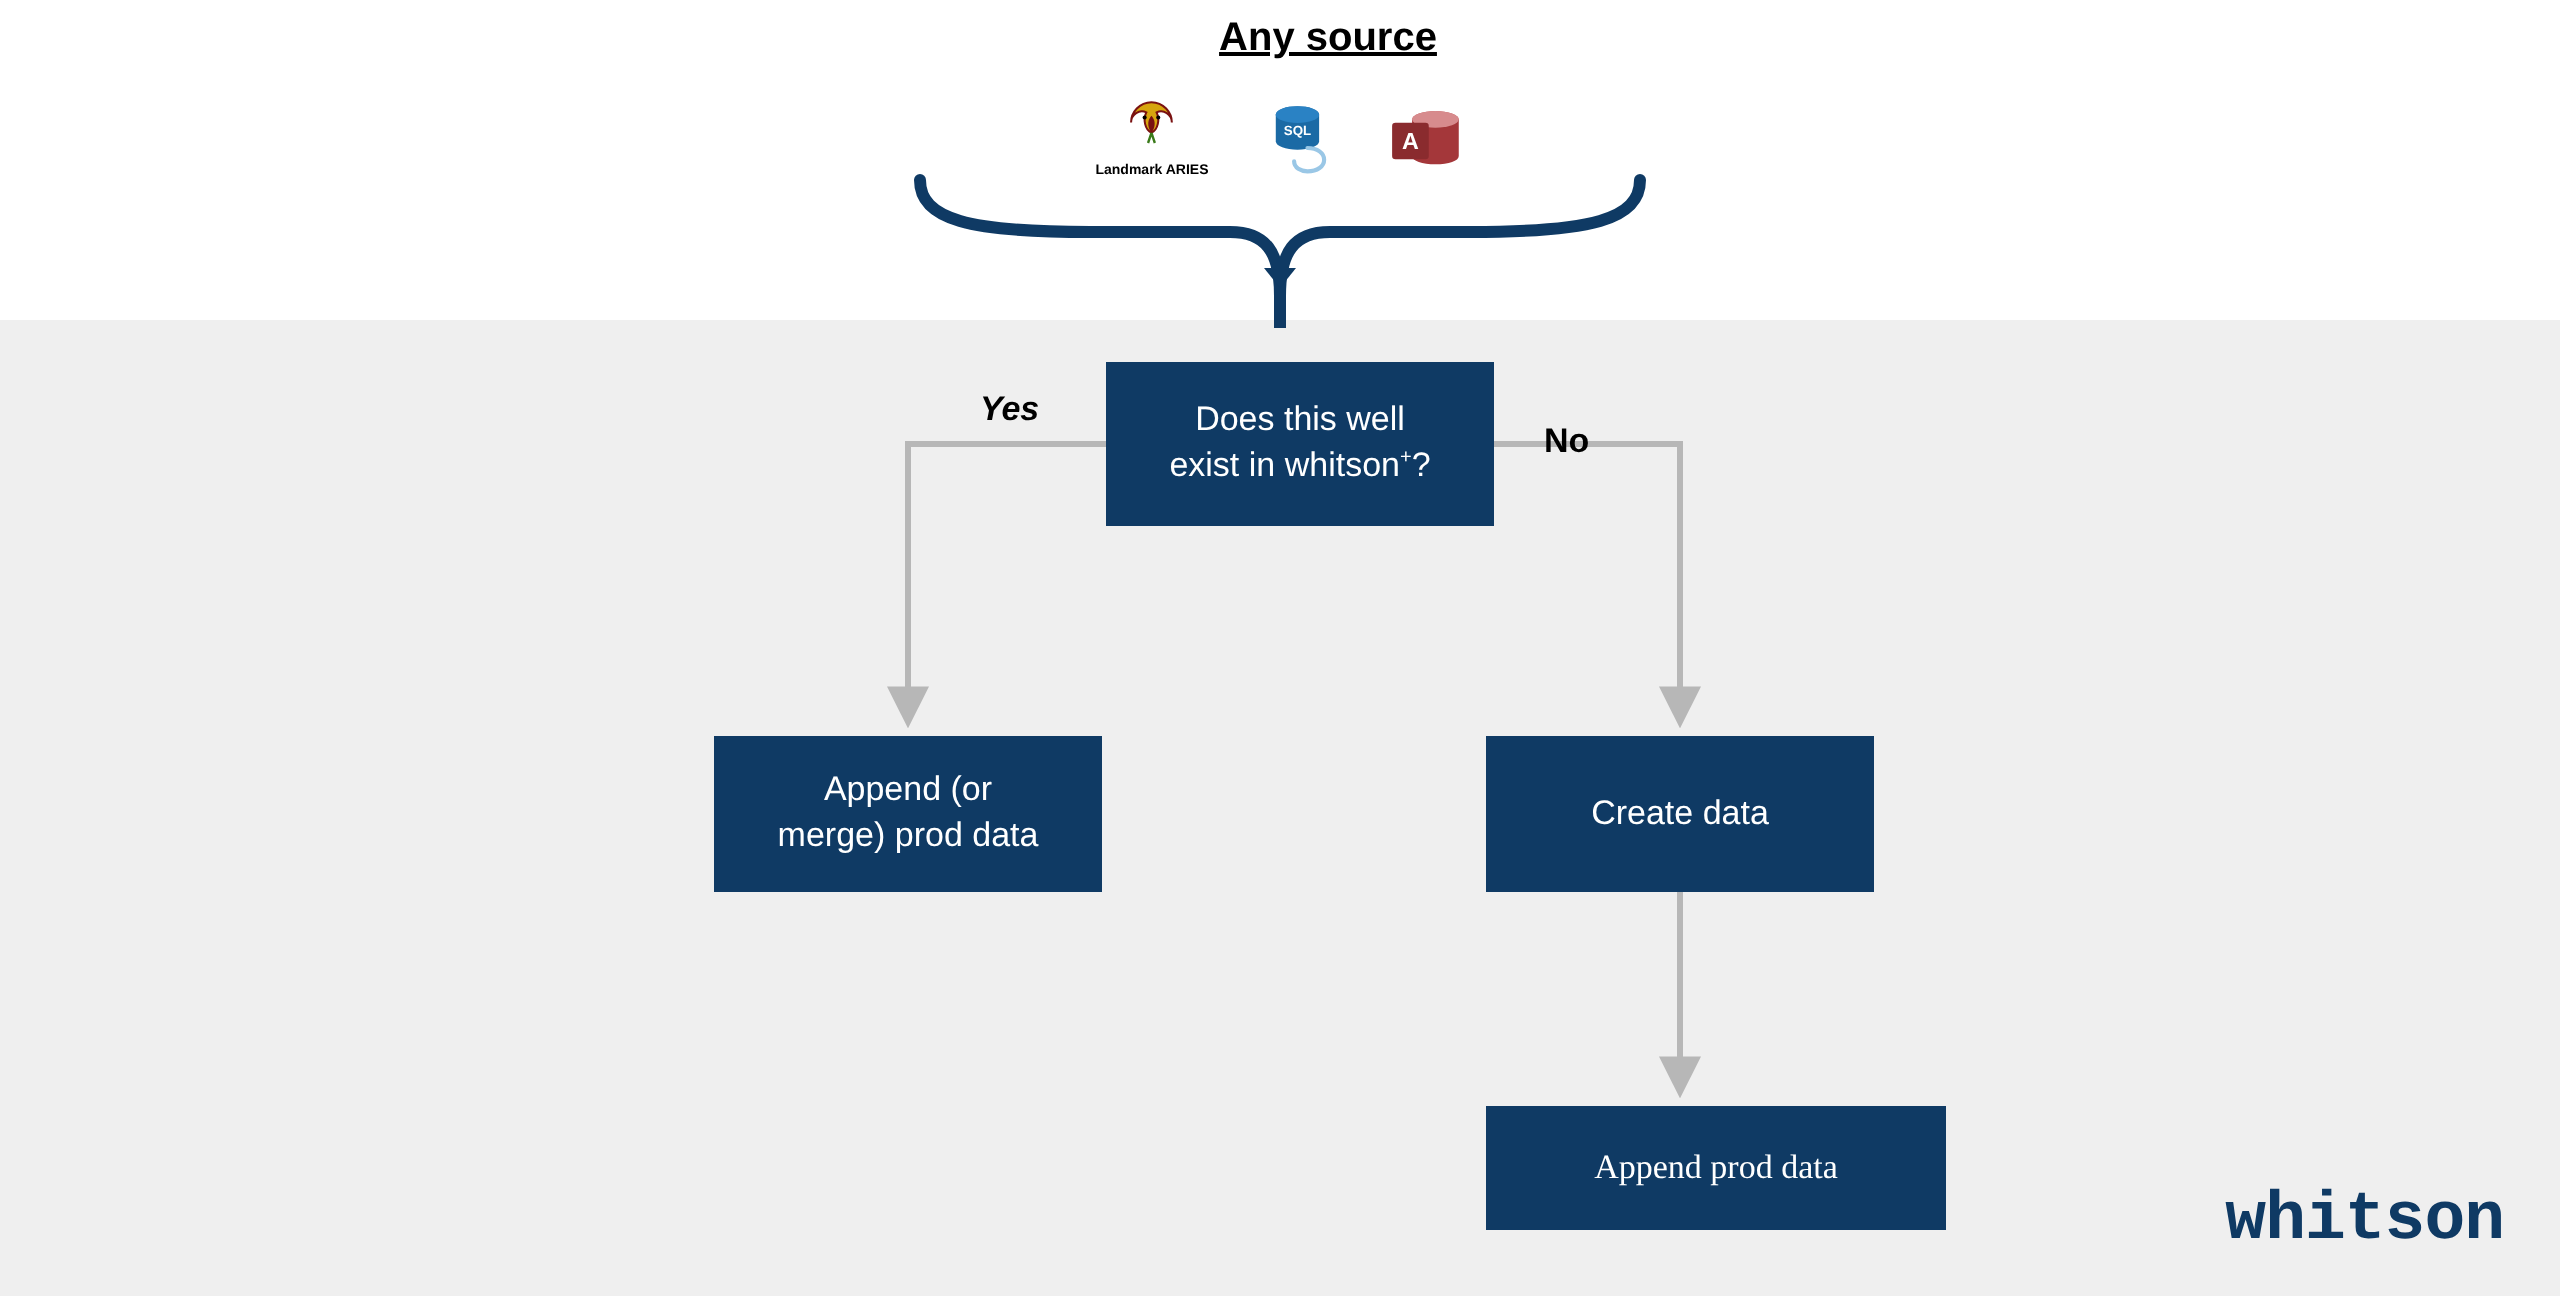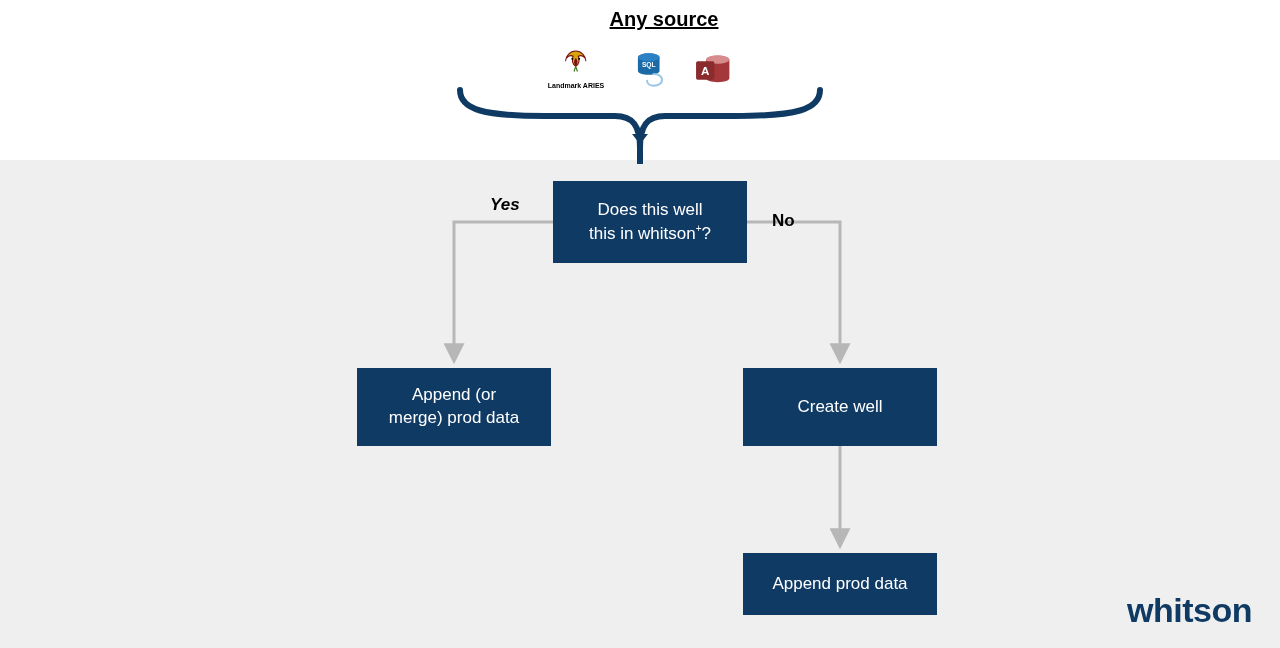--- a/index.html
+++ b/index.html
@@ -91,31 +91,33 @@
   }
   .create-well {
     top: 368px;
     left: 743px;
     width: 194px;
     height: 78px;
   }
   .append-prod {
     top: 553px;
     left: 743px;
-    width: 194px;
+    width: 230px;
     height: 62px;
+    font-family: Liberation Serif, serif;
   }
   .brand {
     position: absolute;
     right: 28px;
     bottom: 18px;
     font-weight: 700;
     font-size: 34px;
     color: #0f3a64;
     letter-spacing: -0.5px;
+    font-family: Liberation Mono, monospace;
   }
   svg.flow {
     position: absolute;
     left: 0; top: 0;
     width: 1280px; height: 648px;
     pointer-events: none;
   }
 </style>
 </head>
 <body>
@@ -188,32 +190,32 @@
 
   <path d="M840 446 V545" fill="none" stroke="#b7b7b7" stroke-width="3" marker-end="url(#arr)"></path>
 </svg>
 
 <div class="label-yes">Yes</div>
 <div class="label-no">No</div>
 
 <div class="node decision">
   <div>
     <span>Does this well</span><br>
-    <span>this in whitson</span><span class="sup">+</span><span>?</span>
+    <span>exist in whitson</span><span class="sup">+</span><span>?</span>
   </div>
 </div>
 
 <div class="node append-merge">
   <div>
     <span>Append (or</span><br>
     <span>merge) prod data</span>
   </div>
 </div>
 
 <div class="node create-well">
-  <span>Create well</span>
+  <span>Create data</span>
 </div>
 
 <div class="node append-prod">
   <span>Append prod data</span>
 </div>
 
 <div class="brand">whitson</div>
 
 </body></html>

